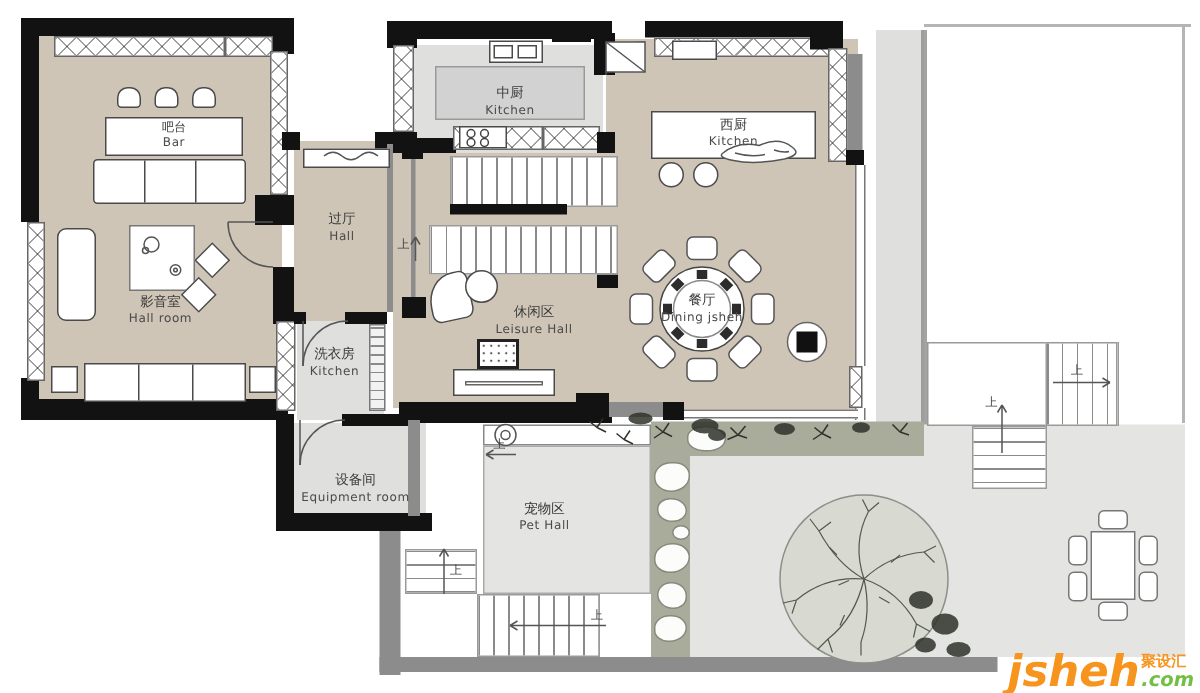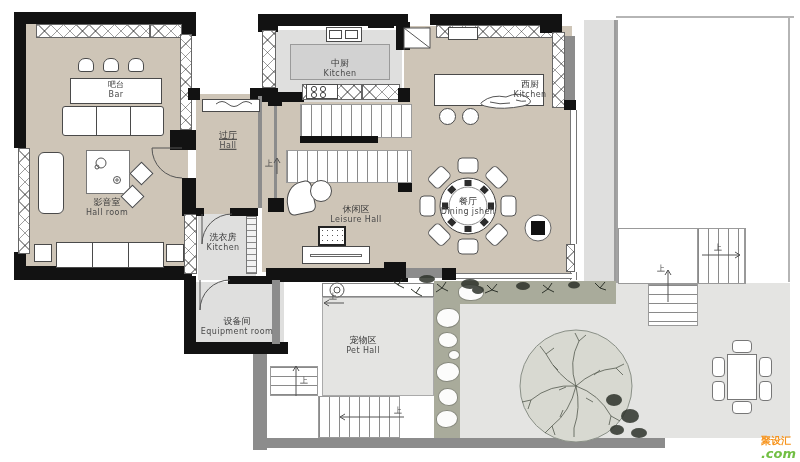--- a/index.html
+++ b/index.html
@@ -332,37 +332,37 @@
   </svg>
 
   <div class="el lbl" style="left:116px;top:90px;font-size:8px;">
     <span class="zh">吧台</span>
     <span class="en">Bar</span>
   </div>
   <div class="el lbl" style="left:107px;top:207px;">
     <span class="zh">影音室</span>
     <span class="en">Hall room</span>
   </div>
-  <div class="el lbl" style="left:228px;top:140px;text-decoration:underline;">
+  <div class="el lbl" style="left:228px;top:152px;">
     <span class="zh">过厅</span>
     <span class="en">Hall</span>
   </div>
   <div class="el lbl" style="left:223px;top:242px;">
     <span class="zh">洗衣房</span>
     <span class="en">Kitchen</span>
   </div>
   <div class="el lbl" style="left:237px;top:326px;">
     <span class="zh">设备间</span>
     <span class="en">Equipment room</span>
   </div>
   <div class="el lbl" style="left:340px;top:68px;">
     <span class="zh">中厨</span>
     <span class="en">Kitchen</span>
   </div>
-  <div class="el lbl" style="left:489px;top:89px;margin-left:41px;">
+  <div class="el lbl" style="left:489px;top:89px;">
     <span class="zh">西厨</span>
     <span class="en">Kitchen</span>
   </div>
   <div class="el lbl" style="left:468px;top:206px;">
     <span class="zh">餐厅</span>
     <span class="en">Dining jsheh</span>
   </div>
   <div class="el lbl" style="left:356px;top:214px;">
     <span class="zh">休闲区</span>
     <span class="en">Leisure Hall</span>
@@ -373,19 +373,20 @@
   </div>
 
   <div class="el up" style="left:269px;top:163px;">上</div>
   <div class="el up" style="left:333px;top:296px;">上</div>
   <div class="el up" style="left:304px;top:380px;">上</div>
   <div class="el up" style="left:398px;top:410px;">上</div>
   <div class="el up" style="left:718px;top:247px;">上</div>
   <div class="el up" style="left:661px;top:268px;">上</div>
 
   <div class="el" id="wm">
+    <span class="jsheh">jsheh</span>
     <span class="col">
       <span class="cn">聚设汇</span>
       <span class="com">.com</span>
     </span>
   </div>
 
 </div>
 
 </body></html>

